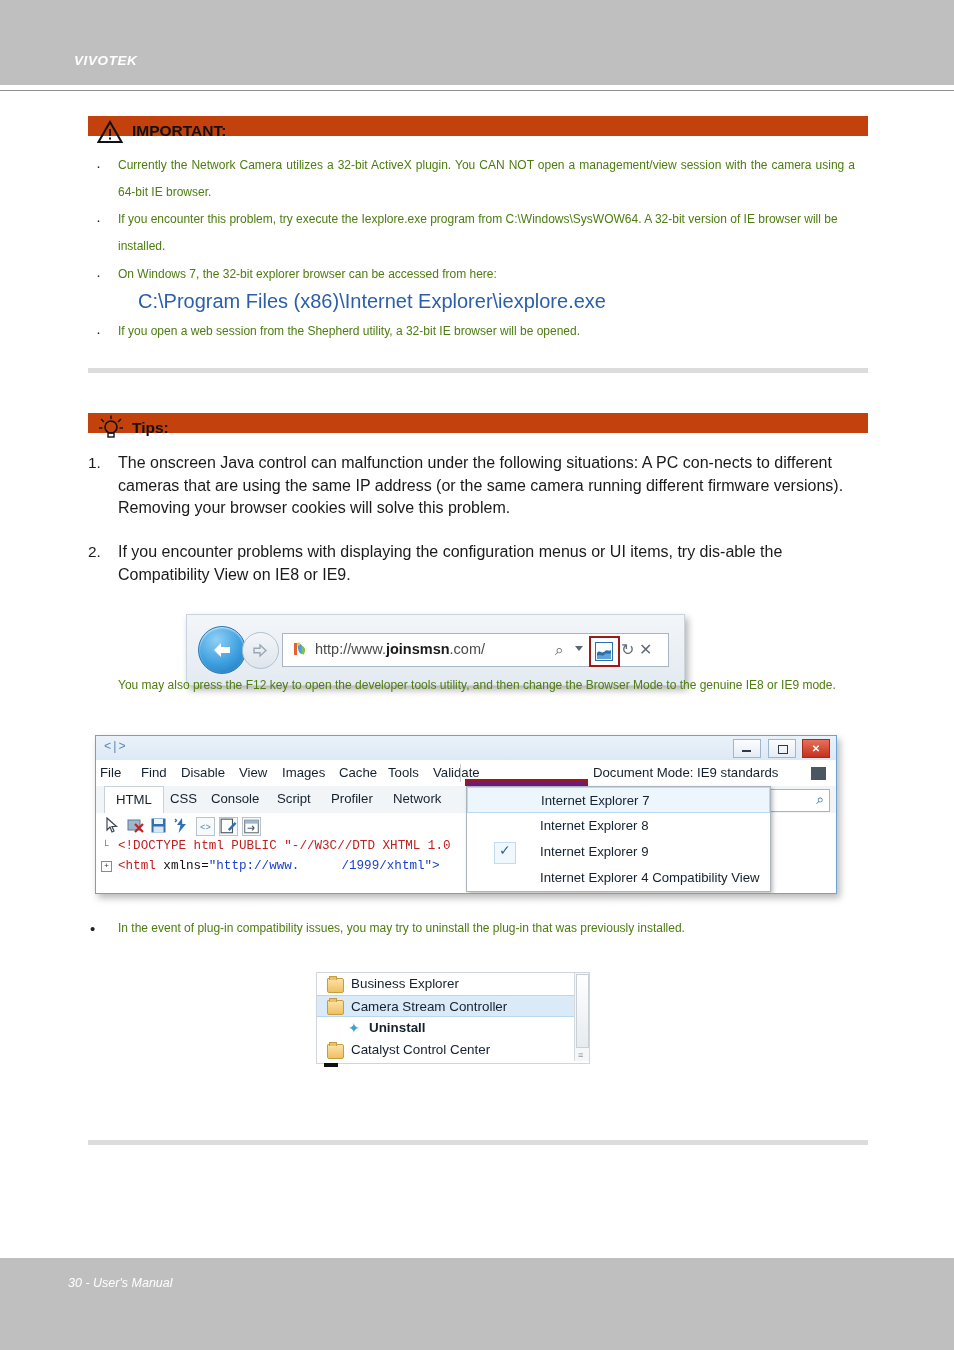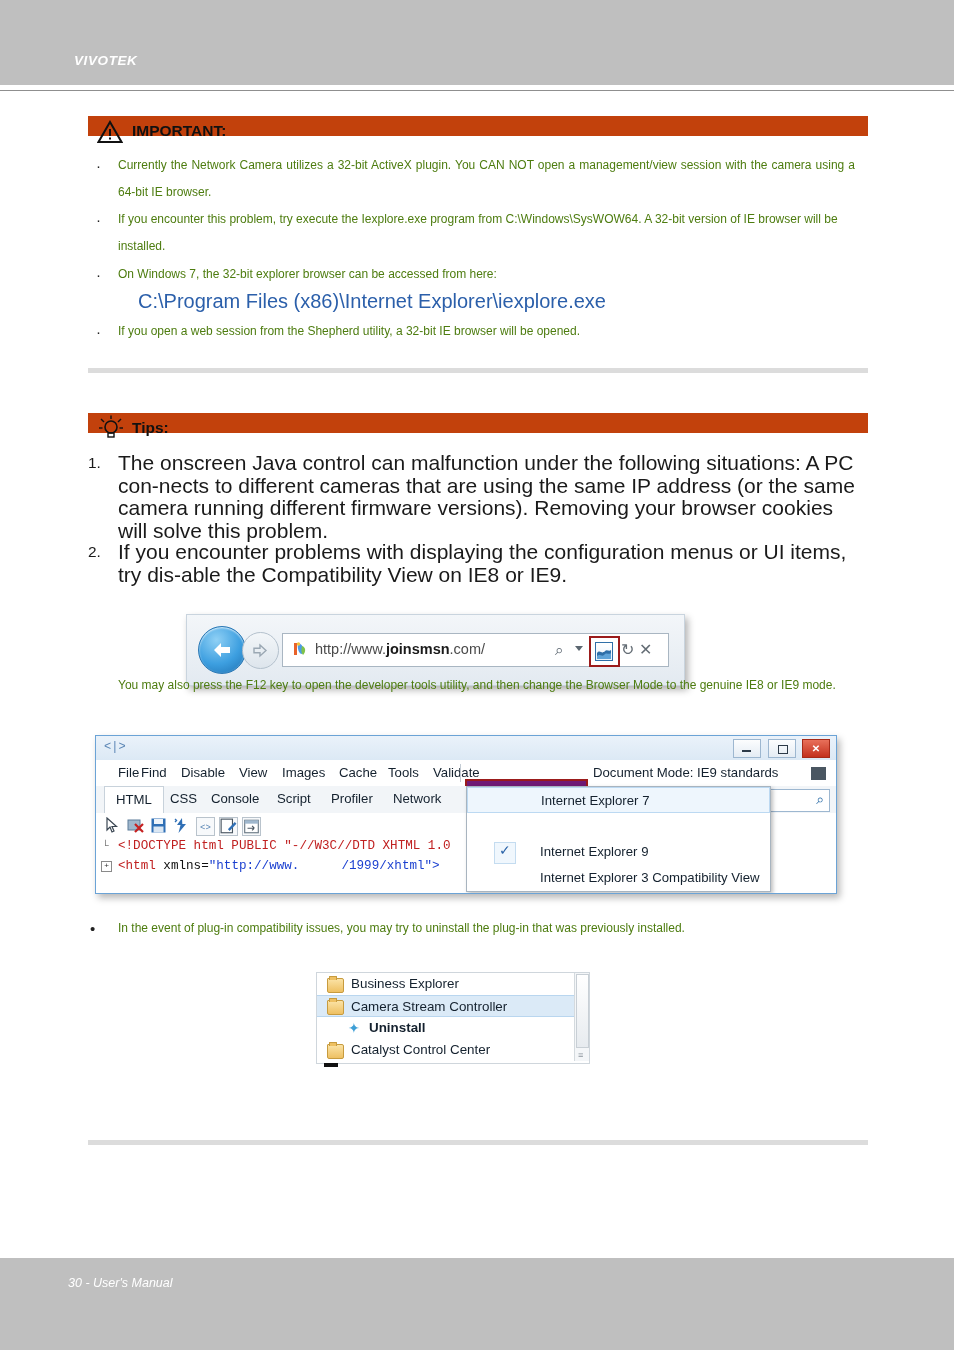--- a/index.html
+++ b/index.html
@@ -56,21 +56,21 @@
     font-size:12px;color:#4d7c0f;line-height:27px;
   }
   .just{ text-align:justify; }
   .bullet-dot{
     position:absolute;font-size:15px;color:#222;line-height:27px;
   }
   .num{
     position:absolute;font-size:15.4px;color:#1a1a1a;line-height:22.5px;
   }
   .tip-para{
-    position:absolute;font-size:21px;color:#1a1a1a;line-height:22.5px;
+    position:absolute;font-size:16px;color:#1a1a1a;line-height:22.5px;
   }
   .link-path{
     position:absolute;font-size:20px;color:#2b5faa;line-height:27px;
   }
 
   .sep{
     position:absolute;left:88px;width:780px;height:5px;background:#dcdcdc;
   }
 
   
@@ -382,21 +382,21 @@
   <div class="dev-title">
     <span class="dev-glyph">&lt;|&gt;</span>
     <div class="winbtns">
       <span class="wb"><span class="dash"></span></span>
       <span class="wb"><span class="sq"></span></span>
       <span class="wb close"><i>✕</i></span>
     </div>
   </div>
 
   <div class="dev-menu">
-    <span class="mi" style="left:22px;">File</span>
+    <span class="mi" style="left:4px;">File</span>
     <span class="mi" style="left:45px;">Find</span>
     <span class="mi" style="left:85px;">Disable</span>
     <span class="mi" style="left:143px;">View</span>
     <span class="mi" style="left:186px;">Images</span>
     <span class="mi" style="left:243px;">Cache</span>
     <span class="mi" style="left:292px;">Tools</span>
     <span class="mi" style="left:337px;">Validate</span>
     <span class="vdiv" style="left:364px;"></span>
     <div class="bm-hl">
       <span>Browser Mode:  IE9</span>
@@ -464,28 +464,31 @@
     <span class="treeglyph" style="left:6px;top:2px;">└</span>
     <div class="codeline" style="left:22px;top:1px;"><span class="c-red">&lt;!DOCTYPE html PUBLIC "-//W3C//DTD XHTML 1.0 </span></div>
     <span class="plusbox" style="left:5px;top:23px;">+</span>
     <div class="codeline" style="left:22px;top:21px;"><span class="c-red">&lt;html </span><span class="c-black">xmlns=</span><span class="c-blue">"http://www.</span><span class="c-blue" style="padding-left:42px;">/1999/xhtml"&gt;</span></div>
   </div>
 
   <div class="dropmenu">
     <div class="dmi hover" style="top:0;">
       <span>Internet Explorer 7</span>
     </div>
+    <div class="dmi" style="top:26px;">
+      <span>Internet Explorer 8</span>
+    </div>
     <div class="dmi" style="top:52px;">
       <span class="chk">
           <i>✓</i>
         </span>
       <span>Internet Explorer 9</span>
     </div>
     <div class="dmi" style="top:78px;">
-      <span>Internet Explorer 3 Compatibility View</span>
+      <span>Internet Explorer 4 Compatibility View</span>
     </div>
   </div>
 </div>
 
 <span class="bullet-dot" style="left:90px;top:915px;">•</span>
 <div class="para" style="left:118px;top:915px;width:740px;">In the event of plug-in compatibility issues, you may try to uninstall the plug-in that was previously installed.</div>
 
 <div class="proglist">
   <div class="prow" style="top:0;">
     <span class="folder" style="left:10px;top:5px;"></span>

